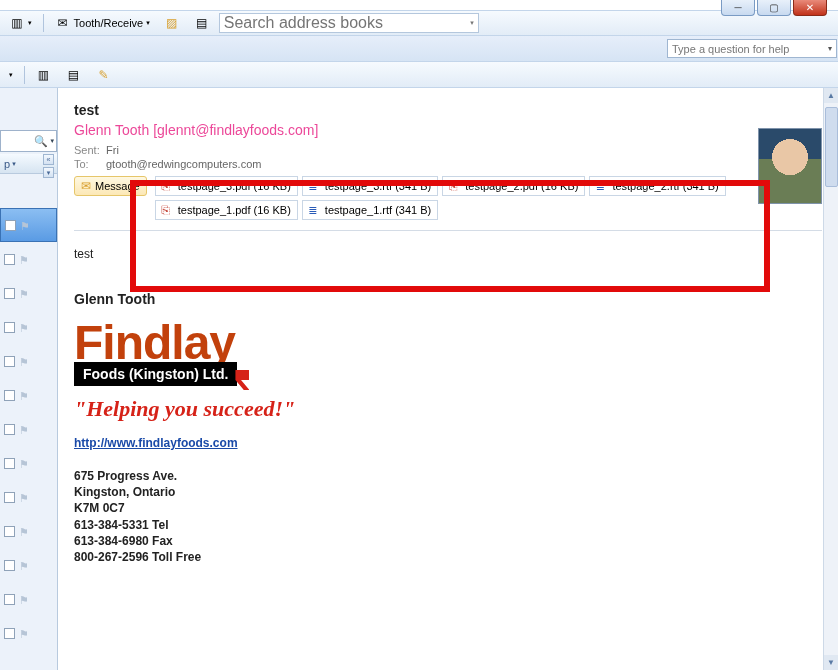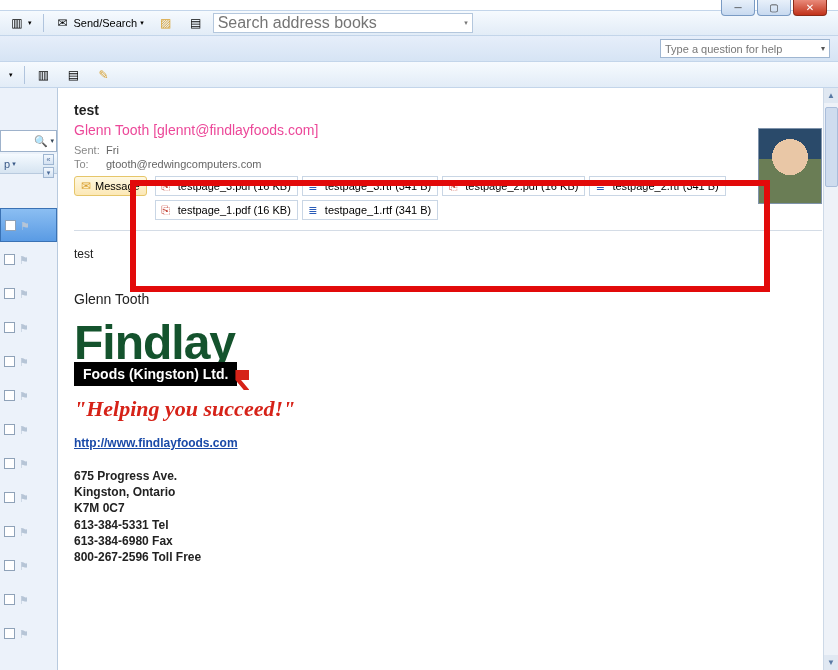--- a/index.html
+++ b/index.html
@@ -56,21 +56,21 @@
   border:1px solid #b4c7dd;
   background:#fff;
   display:flex; align-items:center; padding:0 4px;
   color:#888;
 }
 .searchbox input { border:none; outline:none; font-size:16px; width:100%; color:#888;}
 .help-row {
   height:26px;
   background:linear-gradient(#e6eefa,#d6e4f4);
   display:flex; align-items:center; justify-content:flex-end;
-  padding:0 8px;
+  padding:0 1px;
   border-bottom:1px solid #c3d5ea;
 }
 .helpbox {
   width:170px; height:19px;
   border:1px solid #9fb6d1;
   background:#fff;
   display:flex; align-items:center; padding:0 4px;
   color:#777; font-size:11px;
 }
 .helpbox .dd { margin-left:auto; font-size:8px; color:#555;}
@@ -189,26 +189,26 @@
 .avatar {
   position:absolute; top:128px; right:16px;
   width:64px; height:76px;
   border:1px solid #7f93ab;
   background:
     radial-gradient(circle at 50% 38%, #e9c7a6 0 18px, transparent 18px),
     linear-gradient(180deg,#2a4a6a 0 40%, #6a7d55 40% 100%);
 }
 .msg-body { padding-top:16px; font-size:12px; color:#222;}
 .sigblock { margin-top:30px;}
-.sig-name { font-size:14px; font-weight:normal;}
+.sig-name { font-size:14px; font-weight:bold;}
 .sig-dept { font-size:12px; font-weight:bold; margin-bottom:12px;}
 .logo { margin:8px 0 10px 0;}
 .logo .findlay {
   font-family: Arial, sans-serif;
-  font-size:48px; font-weight:900; color:#14532d;
+  font-size:48px; font-weight:900; color:#c2410c;
   letter-spacing:-1px;
 }
 .logo .foods {
   display:inline-block;
   background:#000; color:#fff;
   font-weight:bold; font-size:14px;
   padding:3px 8px; border:1px solid #000;
   margin-top:-6px;
 }
 .logo .red-r {
@@ -245,21 +245,21 @@
 </div>
 
 <div class="toolbar1">
   <div class="tbtn">
       <span class="icn">▥</span>
       <span style="font-size:7px">▾</span>
     </div>
   <div class="divider"></div>
   <div class="tbtn">
     <span class="icn">✉</span>
-    <span>Send/Search</span>
+    <span>Tooth/Receive</span>
     <span style="font-size:7px">▾</span>
   </div>
   <div class="tbtn">
       <span class="icn" style="color:#d8a030">▨</span>
     </div>
   <div class="tbtn">
       <span class="icn">▤</span>
     </div>
   <div class="searchbox">
     <input type="text" placeholder="Search address books" style="">

